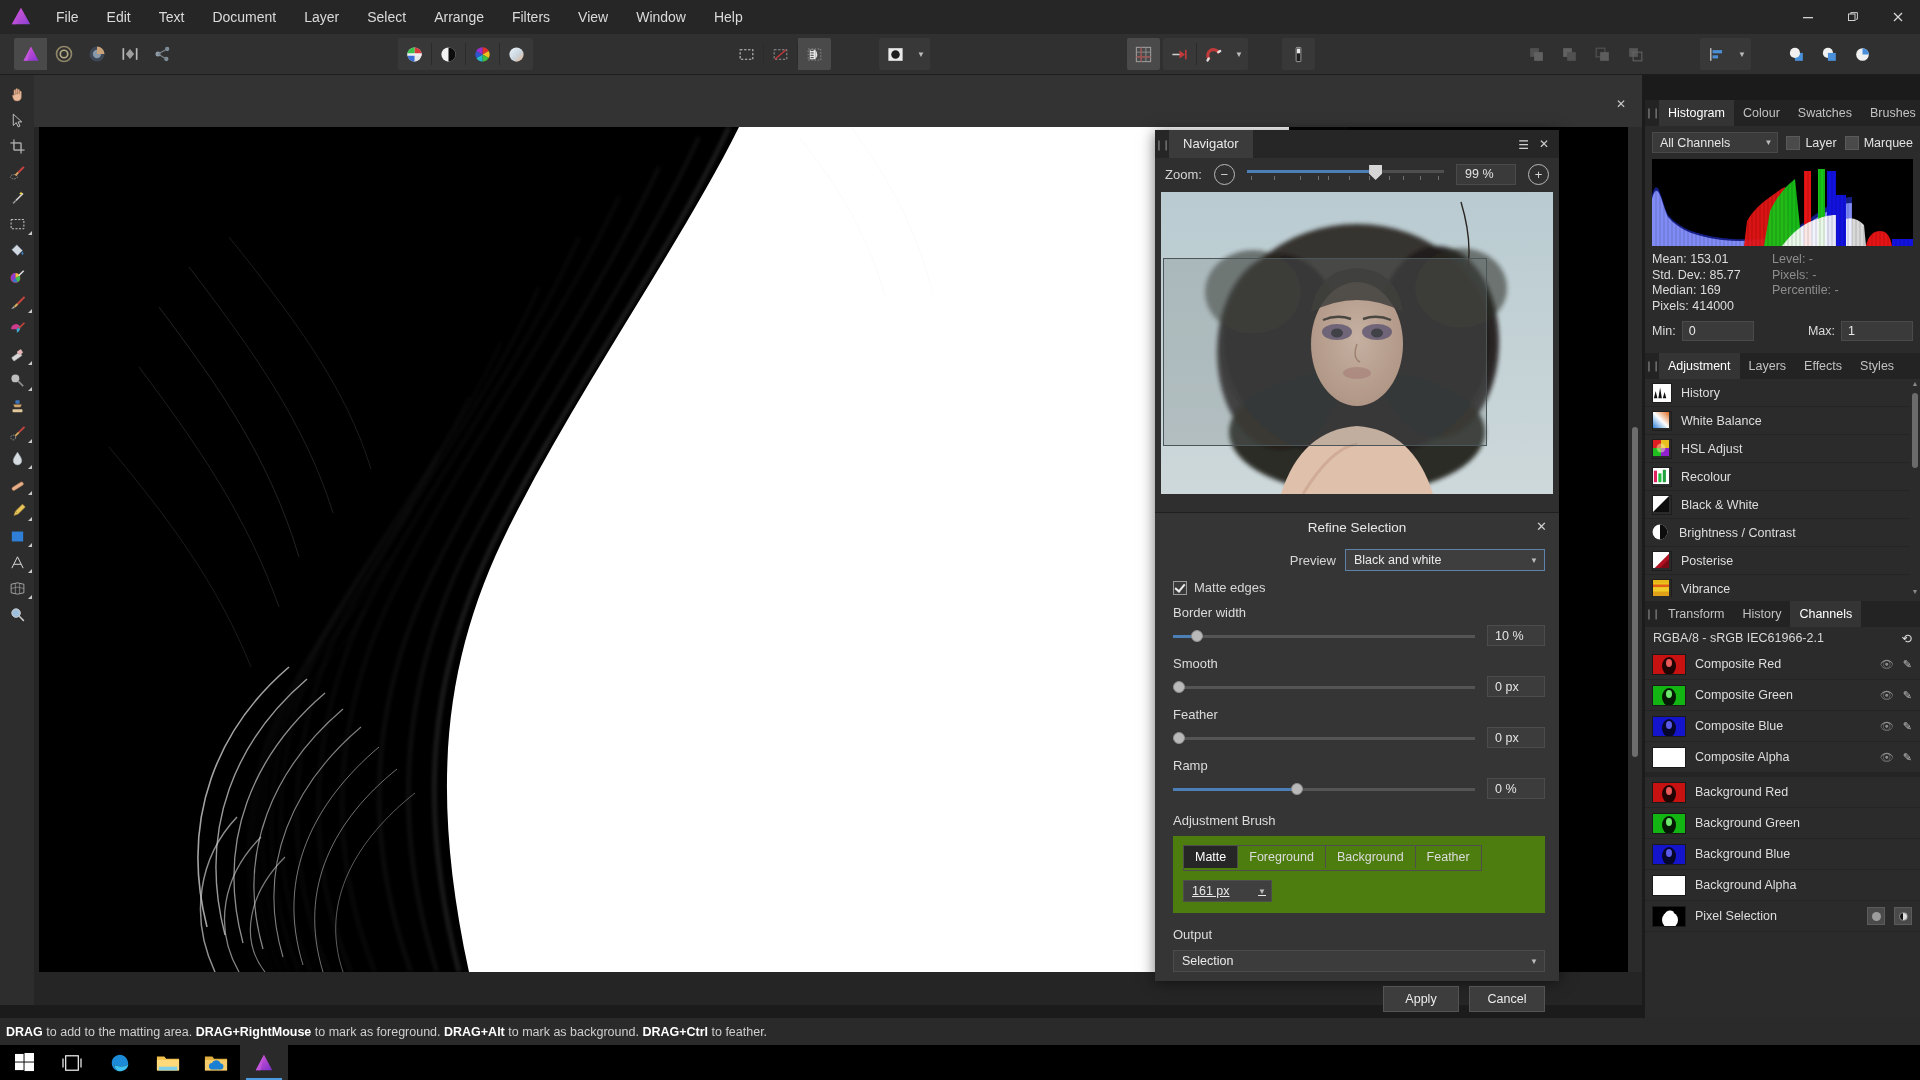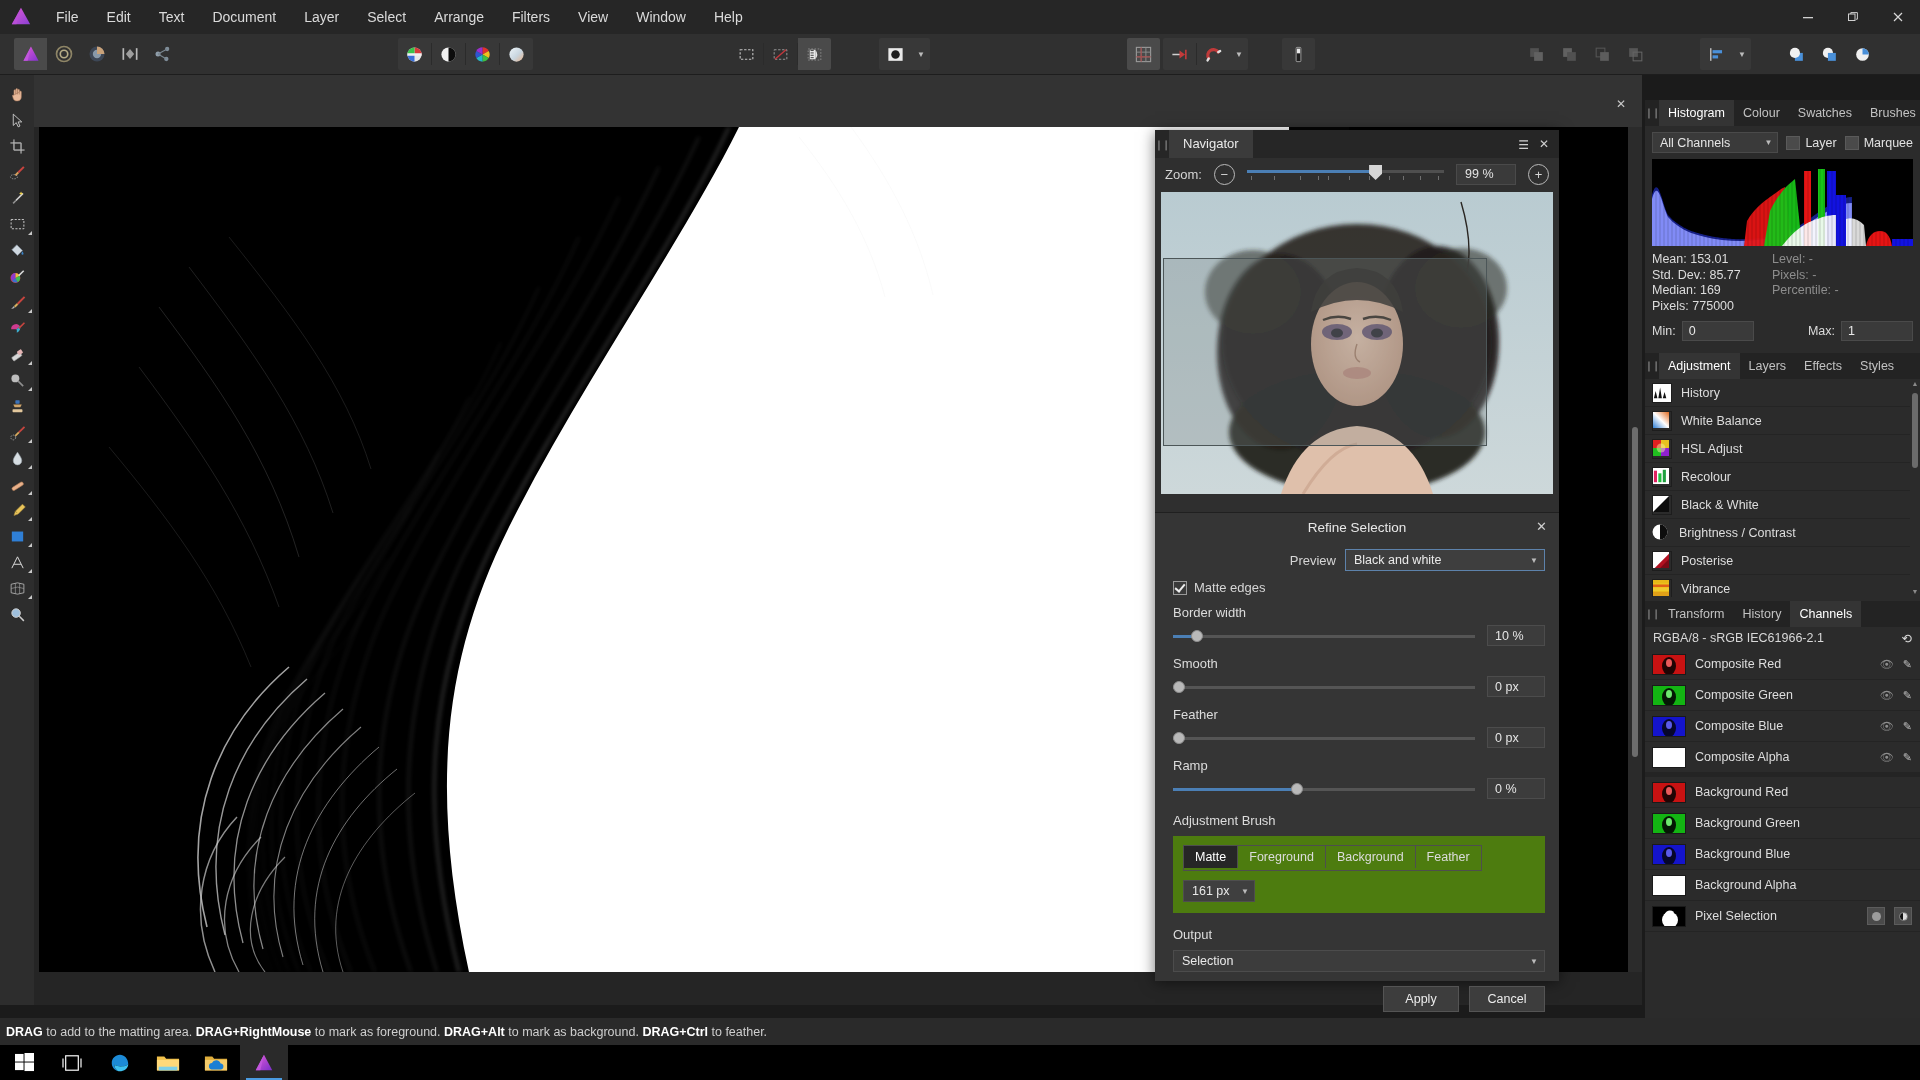--- a/index.html
+++ b/index.html
@@ -136,21 +136,21 @@
   .sl .t{position:absolute;left:0;right:0;top:6px;height:3px;background:#555;}
   .sl .f{position:absolute;left:0;top:6px;height:3px;background:#4b7fb5;}
   .sl .h{position:absolute;top:1px;width:12px;height:12px;border-radius:50%;background:#b9b9b9;border:1px solid #8e8e8e;box-sizing:border-box;}
   .numbox{width:58px;height:21px;background:#3c3c3c;border:1px solid #4c4c4c;display:flex;align-items:center;padding-left:7px;box-sizing:border-box;font-size:12.5px;color:#e5e5e5;}
   .secthead{font-size:13px;color:#dcdcdc;margin:14px 0 8px 0;}
   .brushbox{background:#4d7c0f;padding:9px 10px 11px 10px;}
   .segctl{display:flex;height:24px;border:1px solid #4e4e4e;width:fit-content;}
   .seg{padding:0 11px;height:22px;line-height:22px;font-size:12.5px;color:#dcdcdc;border-right:1px solid #4e4e4e;}
   .seg:last-child{border-right:none;}
   .seg.on{background:#262626;color:#ffffff;}
-  .pxdd{margin-top:9px;width:72px;height:22px;background:#3f3f3f;border:1px solid #4e4e4e;display:flex;align-items:center;justify-content:space-between;padding:0 5px 0 8px;box-sizing:border-box;font-size:12.5px;color:#e8e8e8;}
+  .pxdd{margin-top:9px;width:89px;height:22px;background:#3f3f3f;border:1px solid #4e4e4e;display:flex;align-items:center;justify-content:space-between;padding:0 5px 0 8px;box-sizing:border-box;font-size:12.5px;color:#e8e8e8;text-decoration:underline;}
   .outdd{width:100%;height:22px;background:#3c3c3c;border:1px solid #4c4c4c;display:flex;align-items:center;justify-content:space-between;padding:0 6px 0 8px;box-sizing:border-box;font-size:12.5px;color:#eaeaea;}
   .btnrow{display:flex;justify-content:flex-end;gap:10px;margin-top:14px;}
   .btn{min-width:74px;height:24px;background:#3d3d3d;border:1px solid #545454;display:flex;align-items:center;justify-content:center;font-size:12.5px;color:#ececec;}
 
   
   .rightpanel{position:absolute;right:0;top:100px;width:275px;bottom:62px;background:#2b2b2b;}
   .tabstrip{height:26px;background:#232323;display:flex;align-items:flex-end;}
   .ptab{height:26px;line-height:26px;padding:0 9px;font-size:12.5px;color:#c2c2c2;}
   .ptab.on{background:#343434;color:#ffffff;}
   .sectionbody{padding:6px 7px;}
@@ -912,21 +912,21 @@
             <path d="M4 0 V87 M8 0 V87 M12 0 V87 M16 0 V87 M20 0 V87 M24 0 V87 M28 0 V87 M32 0 V87 M36 0 V87 M40 0 V87 M44 0 V87 M48 0 V87 M52 0 V87 M56 0 V87 M60 0 V87 M64 0 V87 M68 0 V87 M72 0 V87 M76 0 V87 M80 0 V87 M84 0 V87 M88 0 V87 M92 0 V87 M96 0 V87 M100 0 V87 M104 0 V87 M108 0 V87 M112 0 V87 M116 0 V87 M120 0 V87 M124 0 V87 M128 0 V87 M132 0 V87 M136 0 V87 M140 0 V87 M144 0 V87 M148 0 V87 M152 0 V87 M156 0 V87 M160 0 V87 M164 0 V87 M168 0 V87 M172 0 V87 M176 0 V87 M180 0 V87 M184 0 V87 M188 0 V87 M192 0 V87 M196 0 V87 M200 0 V87 M204 0 V87 M208 0 V87 M212 0 V87 M216 0 V87 M220 0 V87 M224 0 V87 M228 0 V87 M232 0 V87 M236 0 V87 M240 0 V87 M244 0 V87 M248 0 V87 M252 0 V87 M256 0 V87"></path>
           </g>
         </svg>
       </div>
 
       <div class="stats">
         <div class="c1">
           <div>Mean: 153.01</div>
           <div>Std. Dev.: 85.77</div>
           <div>Median: 169</div>
-          <div>Pixels: 775000</div>
+          <div>Pixels: 414000</div>
         </div>
         <div class="c2">
           <div>Level: -</div>
           <div>Pixels: -</div>
           <div>Percentile: -</div>
         </div>
       </div>
 
       <div class="minmax">
         <span>Min:</span>

